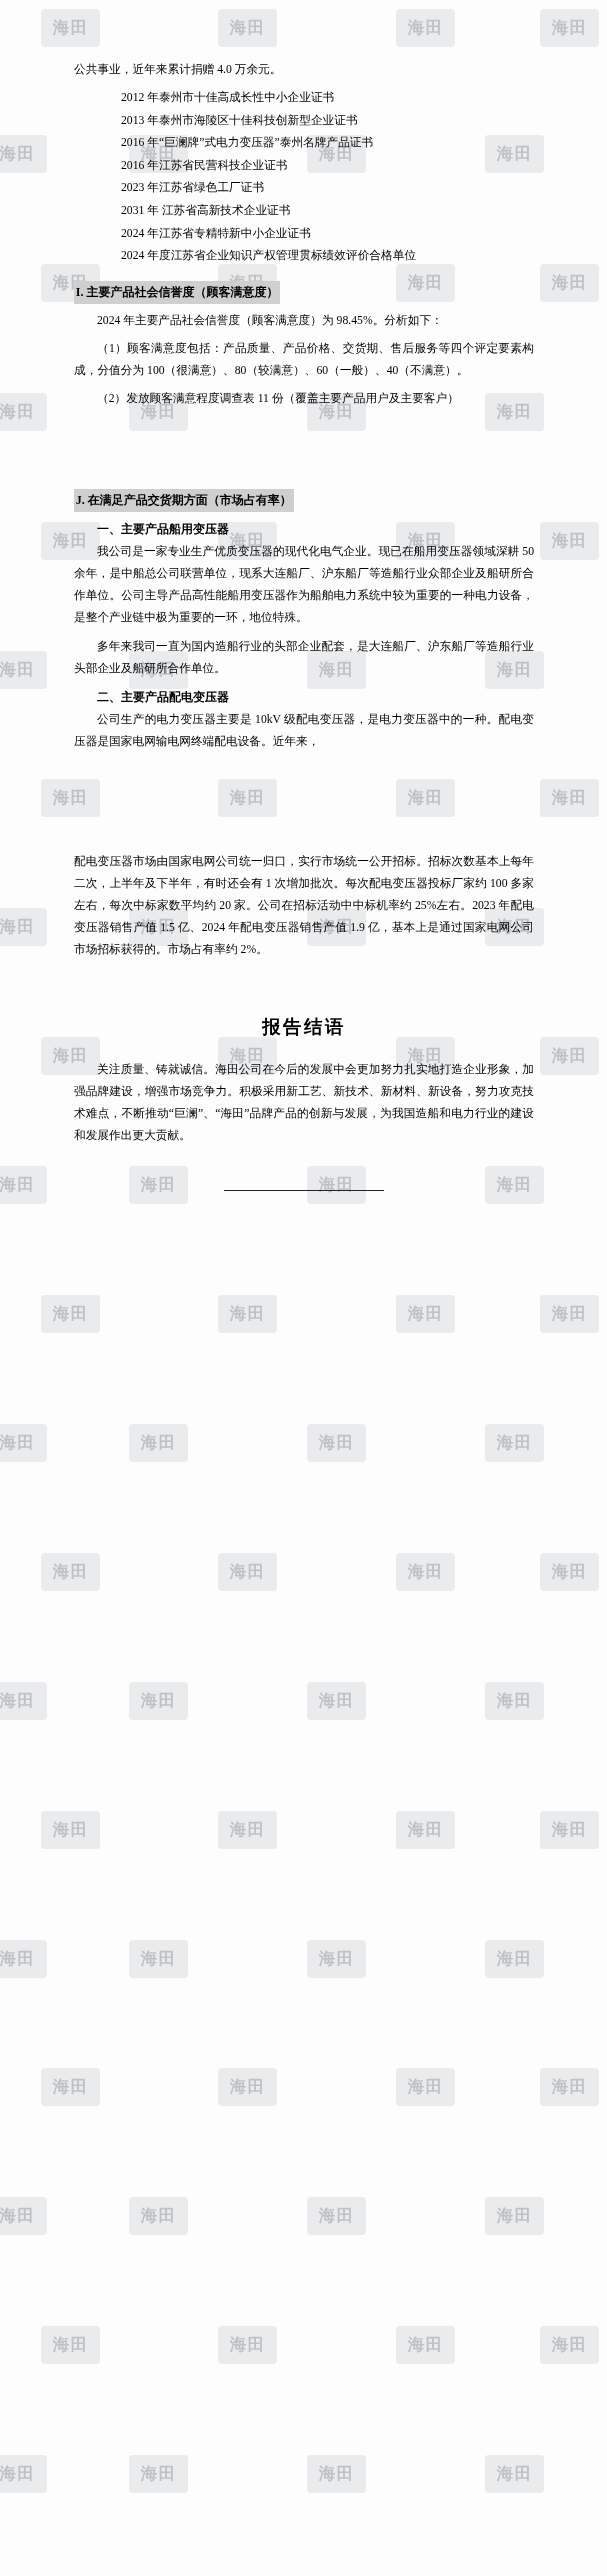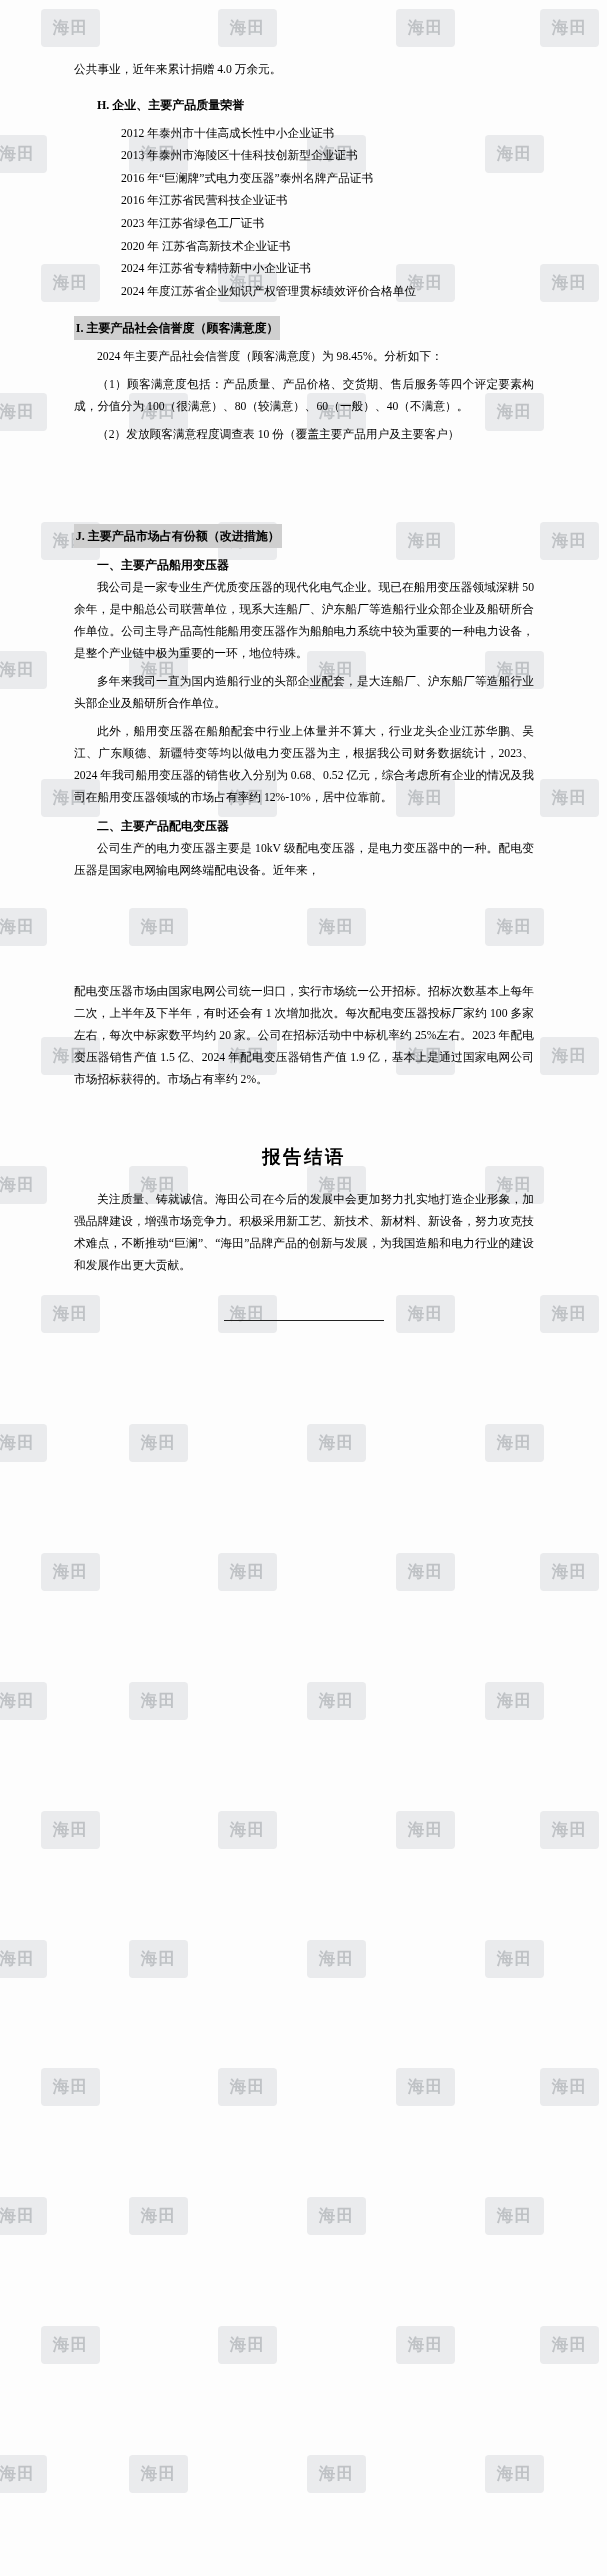--- a/index.html
+++ b/index.html
@@ -205,47 +205,43 @@
     <div class="wm" style="left:-12.3px; top:2455px;">海田</div>
     <div class="wm" style="left:129px; top:2455px;">海田</div>
     <div class="wm" style="left:307px; top:2455px;">海田</div>
     <div class="wm" style="left:485px; top:2455px;">海田</div>
   </div>
 
   <div class="content">
 
     <p>公共事业，近年来累计捐赠 4.0 万余元。</p>
 
-    <div class="heading-row">
-      <span class="heading">H. 企业、主要产品质量荣誉</span>
-    </div>
     <p class="cert-item">2012 年泰州市十佳高成长性中小企业证书</p>
     <p class="cert-item">2013 年泰州市海陵区十佳科技创新型企业证书</p>
     <p class="cert-item">2016 年“巨澜牌”式电力变压器”泰州名牌产品证书</p>
     <p class="cert-item">2016 年江苏省民营科技企业证书</p>
     <p class="cert-item">2023 年江苏省绿色工厂证书</p>
-    <p class="cert-item">2020 年 江苏省高新技术企业证书</p>
+    <p class="cert-item">2031 年 江苏省高新技术企业证书</p>
     <p class="cert-item">2024 年江苏省专精特新中小企业证书</p>
     <p class="cert-item">2024 年度江苏省企业知识产权管理贯标绩效评价合格单位</p>
 
     <div class="heading-row">
       <span class="heading heading-hl" style="margin-left:0;">I. 主要产品社会信誉度（顾客满意度）</span>
     </div>
     <p class="indent2">2024 年主要产品社会信誉度（顾客满意度）为 98.45%。分析如下：</p>
     <p class="indent2">（1）顾客满意度包括：产品质量、产品价格、交货期、售后服务等四个评定要素构成，分值分为 100（很满意）、80（较满意）、60（一般）、40（不满意）。</p>
-    <p class="indent2">（2）发放顾客满意程度调查表 10 份（覆盖主要产品用户及主要客户）</p>
+    <p class="indent2">（2）发放顾客满意程度调查表 11 份（覆盖主要产品用户及主要客户）</p>
     <div class="gap-lg"></div>
 
     <div class="heading-row">
-      <span class="heading heading-hl" style="margin-left:0;">J. 主要产品市场占有份额（改进措施）</span>
+      <span class="heading heading-hl" style="margin-left:0;">J. 在满足产品交货期方面（市场占有率）</span>
     </div>
     <p class="sub-heading">一、主要产品船用变压器</p>
     <p class="indent2">我公司是一家专业生产优质变压器的现代化电气企业。现已在船用变压器领域深耕 50 余年，是中船总公司联营单位，现系大连船厂、沪东船厂等造船行业众部企业及船研所合作单位。公司主导产品高性能船用变压器作为船舶电力系统中较为重要的一种电力设备，是整个产业链中极为重要的一环，地位特殊。</p>
     <p class="indent2">多年来我司一直为国内造船行业的头部企业配套，是大连船厂、沪东船厂等造船行业头部企业及船研所合作单位。</p>
-    <p class="indent2">此外，船用变压器在船舶配套中行业上体量并不算大，行业龙头企业江苏华鹏、吴江、广东顺德、新疆特变等均以做电力变压器为主，根据我公司财务数据统计，2023、2024 年我司船用变压器的销售收入分别为 0.68、0.52 亿元，综合考虑所有企业的情况及我司在船用变压器领域的市场占有率约 12%-10%，居中位靠前。</p>
 
     <p class="sub-heading">二、主要产品配电变压器</p>
     <p class="indent2">公司生产的电力变压器主要是 10kV 级配电变压器，是电力变压器中的一种。配电变压器是国家电网输电网终端配电设备。近年来，</p>
     <div class="gap-xl"></div>
     <p>配电变压器市场由国家电网公司统一归口，实行市场统一公开招标。招标次数基本上每年二次，上半年及下半年，有时还会有 1 次增加批次。每次配电变压器投标厂家约 100 多家左右，每次中标家数平均约 20 家。公司在招标活动中中标机率约 25%左右。2023 年配电变压器销售产值 1.5 亿、2024 年配电变压器销售产值 1.9 亿，基本上是通过国家电网公司市场招标获得的。市场占有率约 2%。</p>
 
     <div class="gap-md"></div>
     <p class="conclusion-title">报告结语</p>
     <p class="indent2">关注质量、铸就诚信。海田公司在今后的发展中会更加努力扎实地打造企业形象，加强品牌建设，增强市场竞争力。积极采用新工艺、新技术、新材料、新设备，努力攻克技术难点，不断推动“巨澜”、“海田”品牌产品的创新与发展，为我国造船和电力行业的建设和发展作出更大贡献。</p>
 

